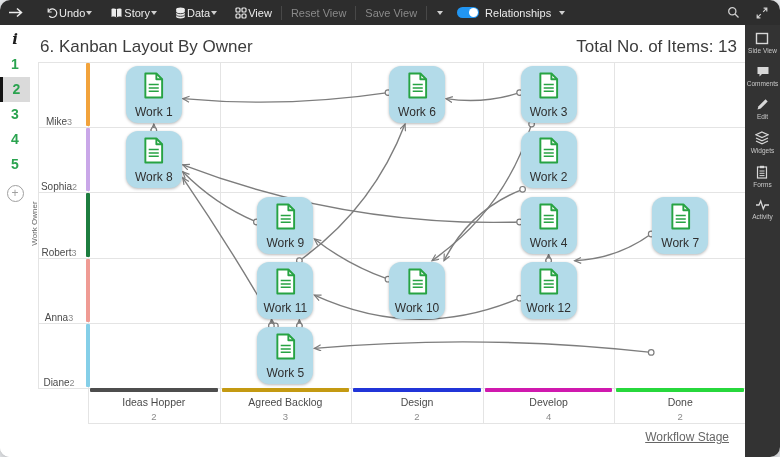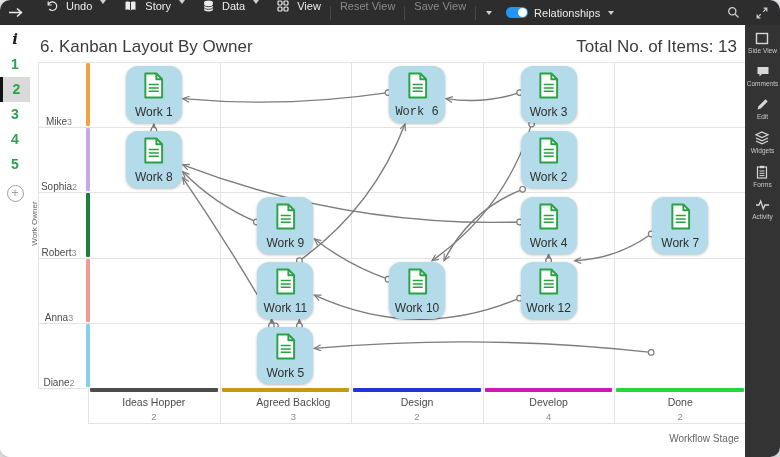--- a/index.html
+++ b/index.html
@@ -3,21 +3,21 @@
 <meta charset="utf-8">
 <style>
   html,body{margin:0;padding:0;background:#e9ebee;font-family:"Liberation Sans",sans-serif;}
   .window{width:780px;height:457px;position:relative;background:#ffffff;border-radius:10px;
           overflow:hidden;box-shadow:0 2px 8px rgba(0,0,0,.25);}
   
   .toolbar{position:absolute;left:0;top:0;width:100%;height:25px;background:#2d2d2d;
            display:flex;align-items:center;color:#ececec;font-size:11px;z-index:40;}
   .toolbar svg{display:block;}
   .tb-back{margin:0 14px 0 8px;display:flex;align-items:center;cursor:pointer;}
-  .tb-btn{display:flex;align-items:flex-start;gap:8px;background:none;border:none;color:#ececec;
+  .tb-btn{display:flex;align-items:center;gap:1px;background:none;border:none;color:#ececec;
           font-size:11px;font-family:inherit;padding:0 9px;height:25px;cursor:pointer;white-space:nowrap;}
   .tb-btn.disabled{color:#8a8a8a;}
   .caret{width:0;height:0;border-left:3.5px solid transparent;border-right:3.5px solid transparent;
          border-top:4px solid #cfcfcf;display:inline-block;}
   .tb-sep{width:1px;height:14px;background:#484848;}
   .toggle{width:22px;height:11px;border-radius:6px;position:relative;margin:0 6px 0 10px;cursor:pointer;}
   .toggle .knob{position:absolute;right:1px;top:1px;width:9px;height:9px;border-radius:50%;background:#fff;}
   .tb-right{margin-left:auto;display:flex;align-items:center;gap:16px;padding-right:12px;}
   .tb-icon{cursor:pointer;display:flex;align-items:center;}
   
@@ -35,21 +35,21 @@
                  display:flex;flex-direction:column;align-items:center;padding-top:7px;box-sizing:border-box;}
   .rs-item{display:flex;flex-direction:column;align-items:center;gap:2px;margin-bottom:11px;cursor:pointer;}
   .rs-item svg{display:block;}
   .rs-label{font-size:6.5px;color:#c9c9c9;white-space:nowrap;}
   
   .canvas{position:absolute;left:30px;top:25px;right:35px;bottom:0;background:#fff;overflow:hidden;}
   .cv-title{position:absolute;left:10px;top:12px;font-size:17px;color:#3c3c3c;}
   .cv-total{position:absolute;right:8px;top:12px;font-size:17px;color:#3c3c3c;}
   .y-axis{position:absolute;left:-26px;top:194px;width:60px;font-size:8px;color:#666;
           transform:rotate(-90deg);text-align:center;}
-  .x-axis{position:absolute;right:6px;bottom:13px;font-size:10px;color:#666;}
+  .x-axis{position:absolute;right:16px;bottom:13px;font-size:12px;color:#666;text-decoration:underline;}
   #grid-layer,#cards-layer{position:absolute;left:0;top:0;width:100%;height:100%;}
   #rel-layer{position:absolute;left:0;top:0;}
   .gline{position:absolute;background:#e4e4e4;}
   .bar{position:absolute;border-radius:1px;}
   .row-label{position:absolute;display:flex;justify-content:center;
              align-items:flex-end;color:#4a4a4a;}
   .row-label .nm{font-size:10px;}
   .row-label .ct{font-size:9px;color:#8a8a8a;margin-top:2px;}
   .col-label{position:absolute;text-align:center;color:#4a4a4a;}
   .col-label .nm{font-size:10.5px;}
@@ -266,21 +266,21 @@
         <div class="row-label" style="left: 8px; top: 297.8px; width: 42px; height: 65.2px;">
           <span class="nm">Diane</span>
           <span class="ct">2</span>
         </div>
         <div class="bar" style="left: 60px; top: 363px; width: 127.6px; height: 4px; background: rgb(77, 77, 77);"></div>
         <div class="col-label" style="left: 58px; top: 371px; width: 131.6px;">
           <div class="nm">Ideas Hopper</div>
           <div class="ct">2</div>
         </div>
         <div class="bar" style="left: 191.6px; top: 363px; width: 127.6px; height: 4px; background: rgb(196, 154, 18);"></div>
-        <div class="col-label" style="left: 189.6px; top: 371px; width: 131.6px; padding-left: 8px;">
+        <div class="col-label" style="left: 189.6px; top: 371px; width: 131.6px;">
           <div class="nm">Agreed Backlog</div>
           <div class="ct">3</div>
         </div>
         <div class="bar" style="left: 323.2px; top: 363px; width: 127.6px; height: 4px; background: rgb(33, 53, 216);"></div>
         <div class="col-label" style="left: 321.2px; top: 371px; width: 131.6px;">
           <div class="nm">Design</div>
           <div class="ct">2</div>
         </div>
         <div class="bar" style="left: 454.8px; top: 363px; width: 127.6px; height: 4px; background: rgb(208, 25, 174);"></div>
         <div class="col-label" style="left: 452.8px; top: 371px; width: 131.6px;">
@@ -334,21 +334,21 @@
       </svg>
     <div id="cards-layer">
         <div class="card" style="left: 95.8px; top: 41.1px; background: rgb(179, 219, 233);">
           <svg width="23" height="27" viewBox="0 0 24 28">
   <path d="M3.5 1.5 H15 L21 7.5 V26.5 H3.5 Z" fill="#fff" stroke="#27a343" stroke-width="2" stroke-linejoin="round"></path>
   <path d="M15 1.5 V7.5 H21" fill="none" stroke="#27a343" stroke-width="2" stroke-linejoin="round"></path>
   <path d="M7 13 H17.5 M7 16.5 H17.5 M7 20 H17.5" stroke="#27a343" stroke-width="1.6"></path>
           </svg>
           <div class="lbl">Work 1</div>
         </div>
-        <div class="card" style="left: 359px; top: 41.1px; background: rgb(179, 219, 233); font-family: Liberation Mono, monospace;">
+        <div class="card" style="left: 359px; top: 41.1px; background: rgb(179, 219, 233);">
           <svg width="23" height="27" viewBox="0 0 24 28">
   <path d="M3.5 1.5 H15 L21 7.5 V26.5 H3.5 Z" fill="#fff" stroke="#27a343" stroke-width="2" stroke-linejoin="round"></path>
   <path d="M15 1.5 V7.5 H21" fill="none" stroke="#27a343" stroke-width="2" stroke-linejoin="round"></path>
   <path d="M7 13 H17.5 M7 16.5 H17.5 M7 20 H17.5" stroke="#27a343" stroke-width="1.6"></path>
           </svg>
           <div class="lbl">Work 6</div>
         </div>
         <div class="card" style="left: 490.6px; top: 41.1px; background: rgb(179, 219, 233);">
           <svg width="23" height="27" viewBox="0 0 24 28">
   <path d="M3.5 1.5 H15 L21 7.5 V26.5 H3.5 Z" fill="#fff" stroke="#27a343" stroke-width="2" stroke-linejoin="round"></path>

